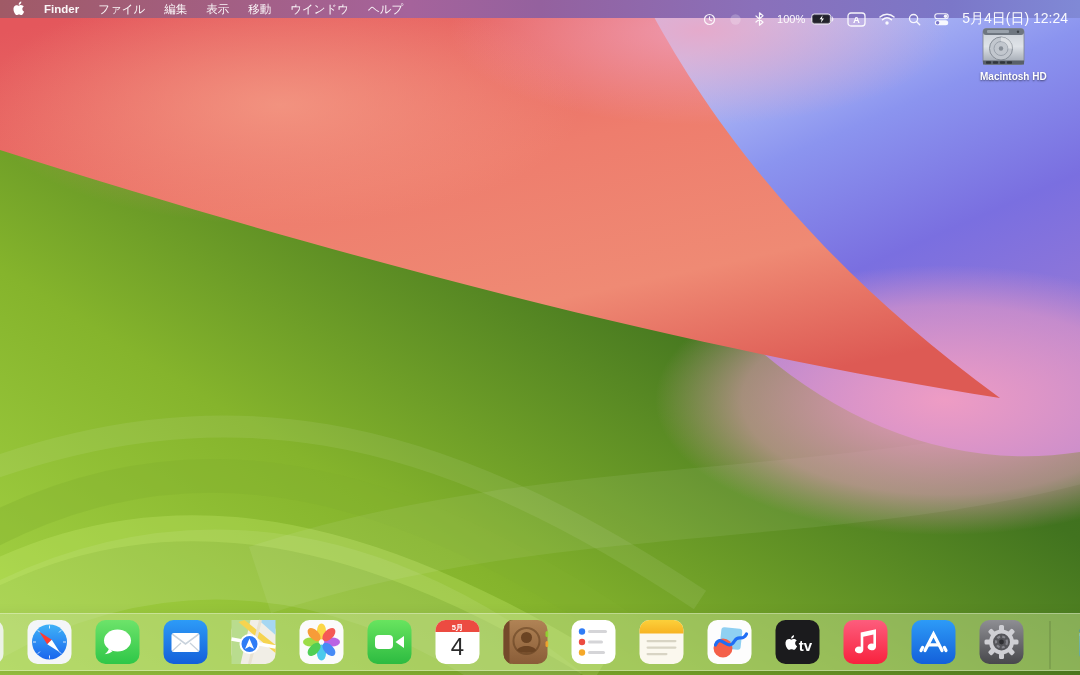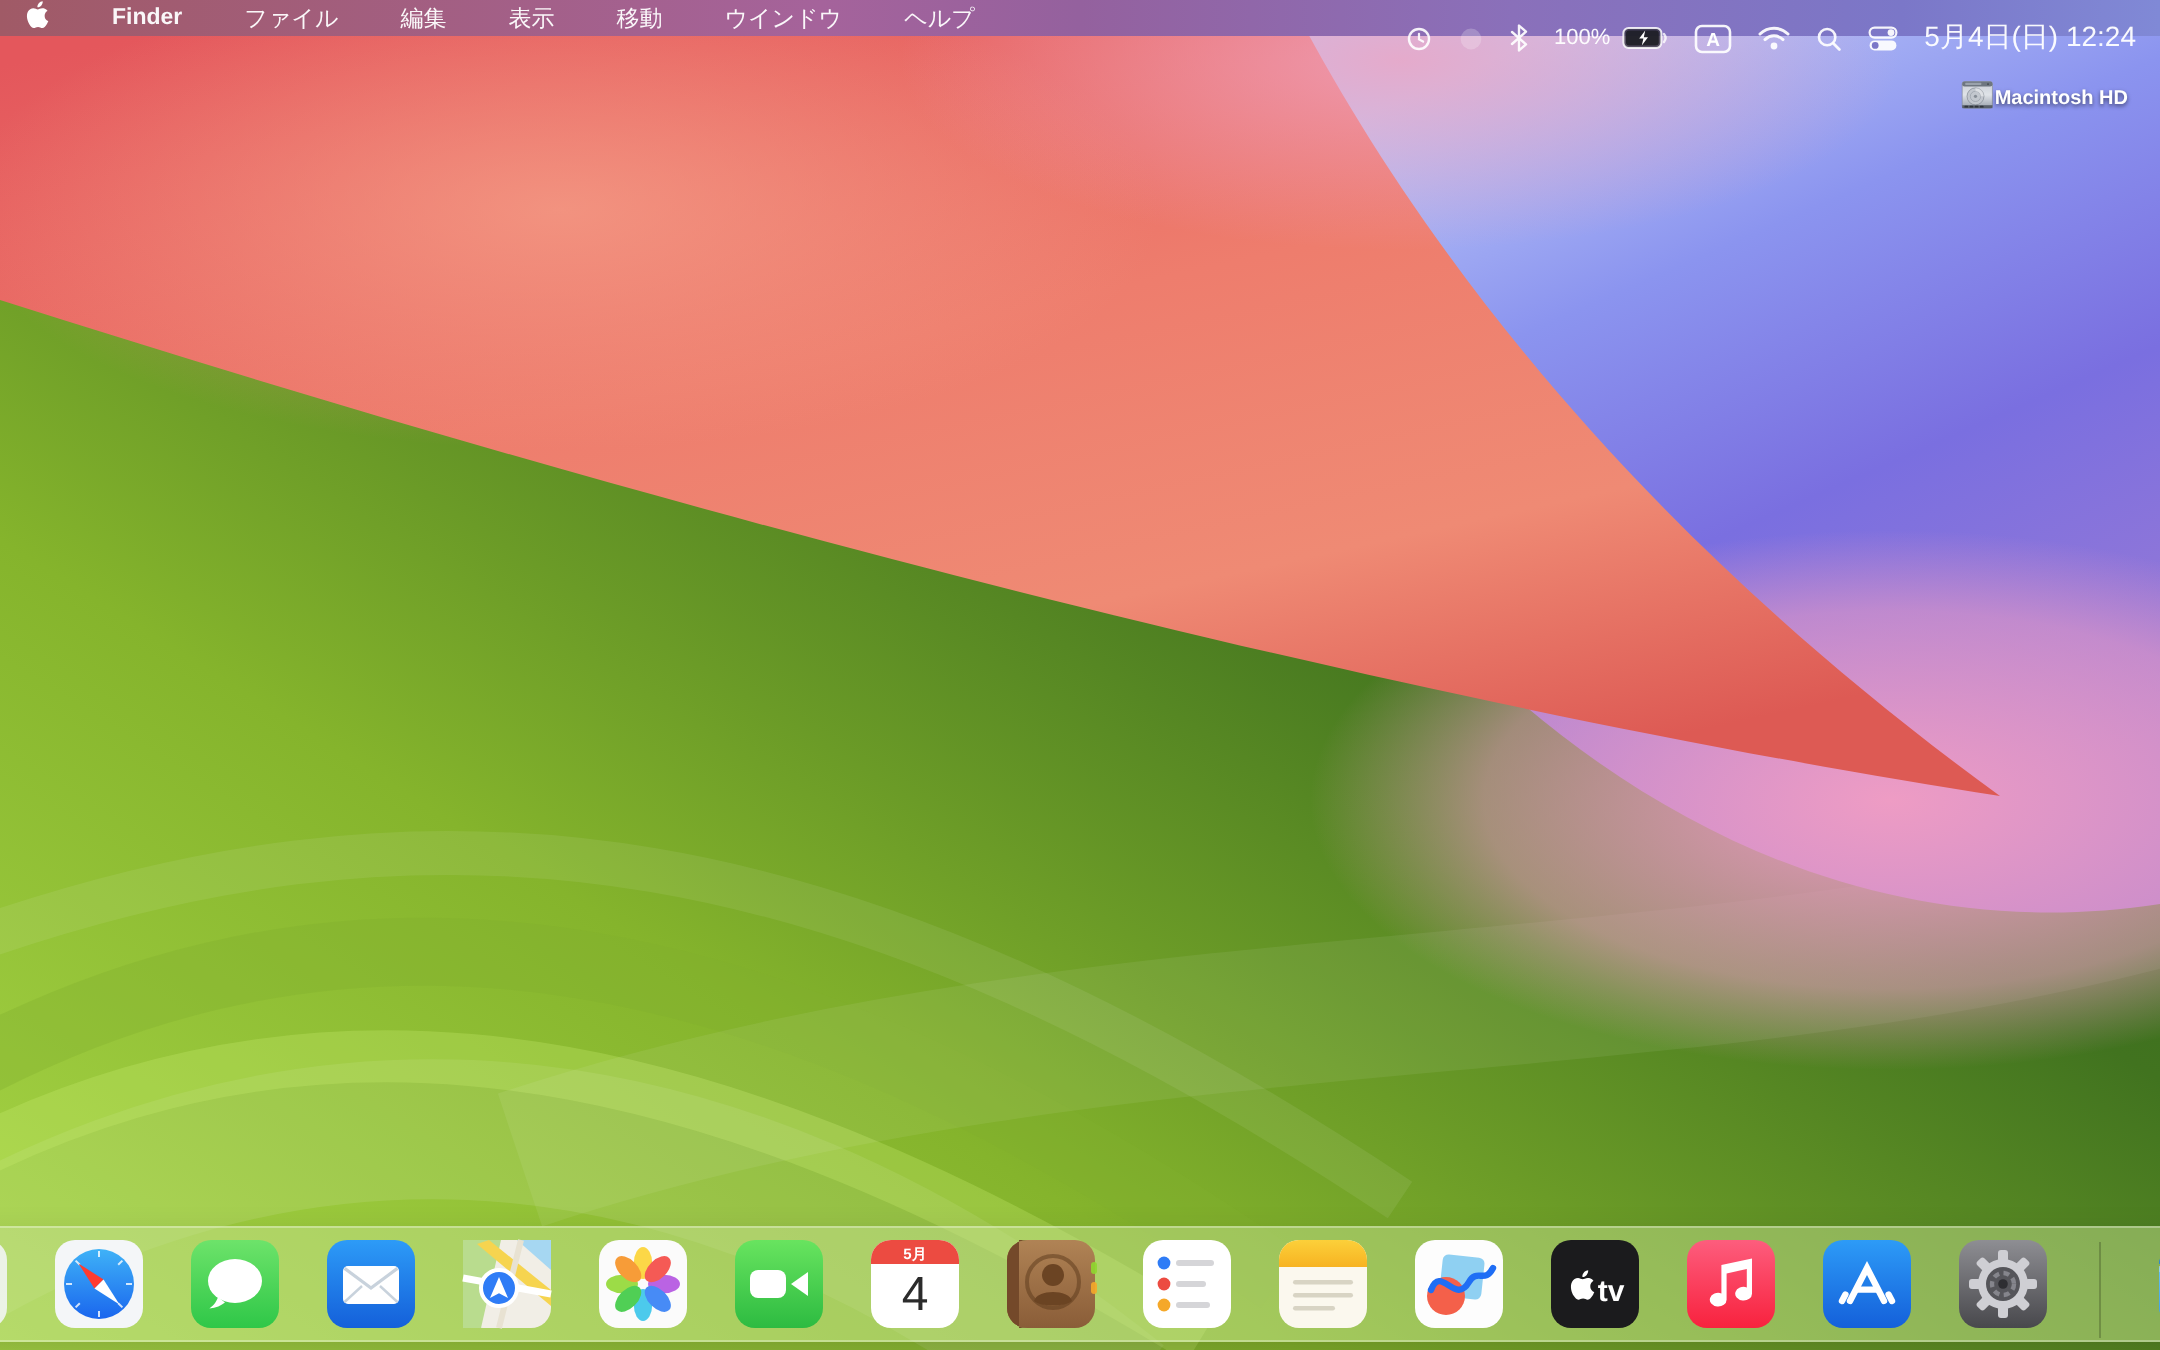--- a/index.html
+++ b/index.html
@@ -9,32 +9,32 @@
   
   .wallpaper { position:absolute; inset:0; z-index:0; }
 
   
   .menubar {
     position:absolute; top:0; left:0; right:0; height:18px; z-index:10;
     display:flex; align-items:center; padding:0 12px;
     background:linear-gradient(90deg,#a05a66 0%,#a5639b 38%,#94619e 50%,#8a70ba 70%,#7b77c8 88%,#8089d6 100%);
     color:rgba(255,255,255,.95); font-size:11.5px;
   }
-  .mb-left { display:flex; align-items:center; gap:31px; }
+  .mb-left { display:flex; align-items:center; gap:19px; }
   .mb-appname { font-weight:bold; }
   .mb-item { cursor:default; white-space:nowrap; }
   .mb-right { margin-left:auto; display:flex; align-items:center; gap:13px;margin-top:20px; }
   .mb-right svg { display:block; }
   .mb-clock { font-size:14px; white-space:nowrap; }
   .mb-batt-pct { font-size:11px; margin-right:-7px; }
 
   
   .desk-icon {
     position:absolute; top:27px; right:16px; width:84px; z-index:5;
-    display:flex; flex-direction:row; align-items:center; cursor:default;
+    display:flex; flex-direction:column; align-items:flex-start; cursor:default;
   }
   .desk-icon .label {
     margin-top:2px; font-size:10px; font-weight:bold; color:#fff;
     text-shadow:0 1px 2px rgba(0,0,0,.55); white-space:nowrap;
   }
 
   
   .dock {
     position:absolute; bottom:4px; left:50%; transform:translateX(-50%); z-index:10;
     height:58px; padding:5px 7px 0 7px;

